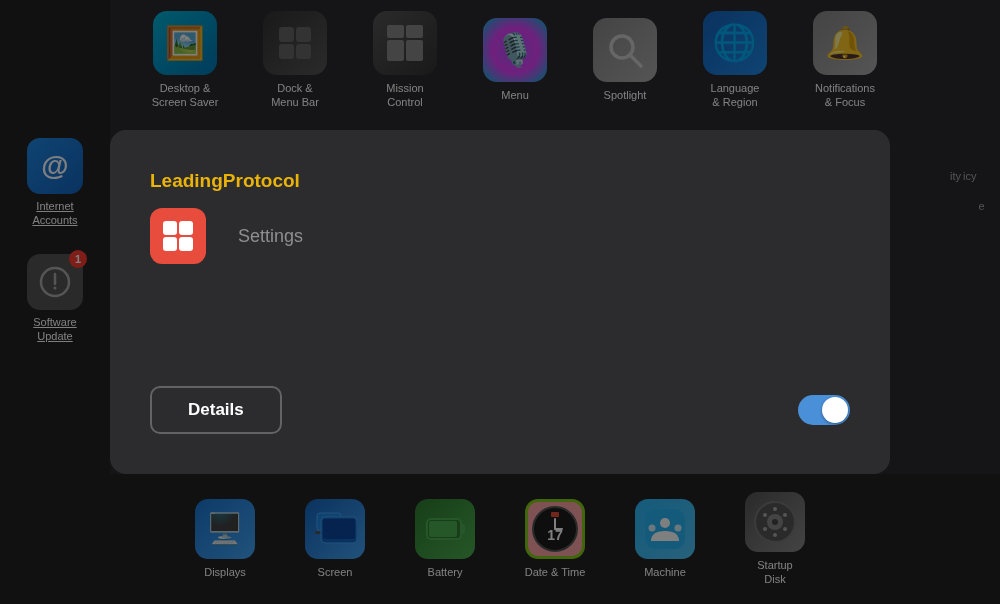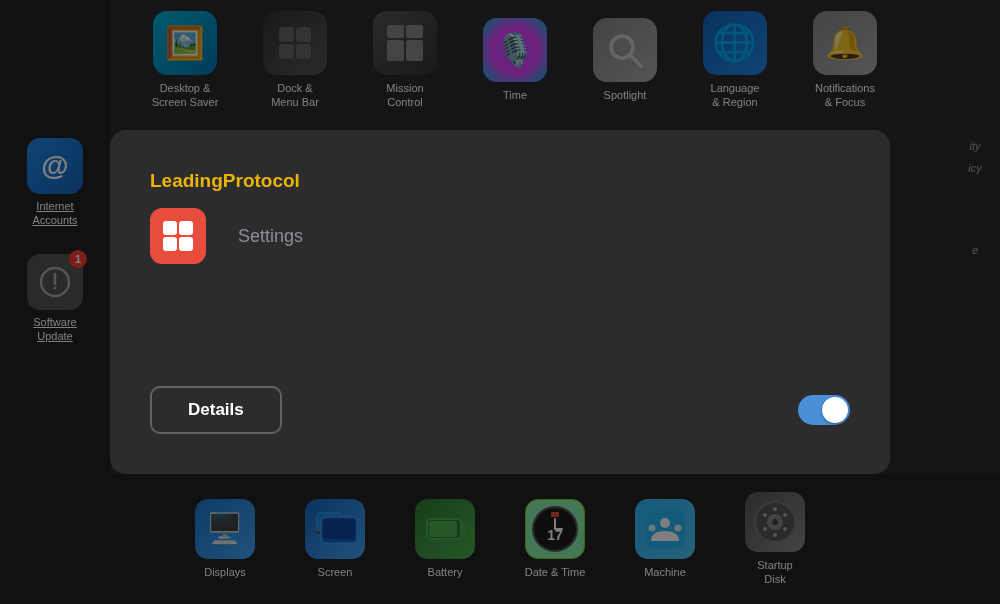--- a/index.html
+++ b/index.html
@@ -115,25 +115,24 @@
       font-weight: bold;
     }
 
     
     .right-partial {
       position: absolute;
       top: 130px;
       right: 0;
       width: 50px;
       display: flex;
-      flex-direction: column;
-      align-items: center;
-      gap: 10px;
+      flex-direction: row;
+      align-items: center;
+      gap: 2px;
       padding-top: 10px;
-      font-style: italic;
     }
     .partial-text {
       color: #aaa;
       font-size: 11px;
       text-align: center;
       writing-mode: horizontal-tb;
     }
 
     
     .bottom-icons-row {
@@ -306,21 +305,21 @@
     .ic-mission { background: linear-gradient(135deg, #555, #333); }
     .ic-siri { background: radial-gradient(circle, #a259f7, #e040fb, #00bcd4); }
     .ic-spotlight { background: linear-gradient(135deg, #888, #aaa); }
     .ic-language { background: linear-gradient(135deg, #1565c0, #1e88e5); }
     .ic-notifications { background: linear-gradient(135deg, #888, #aaa); }
     .ic-internet { background: linear-gradient(135deg, #1e88e5, #1565c0); }
     .ic-software { background: linear-gradient(135deg, #555, #777); }
     .ic-displays { background: linear-gradient(135deg, #1976d2, #42a5f5); }
     .ic-sidecar { background: linear-gradient(135deg, #1565c0, #42a5f5); }
     .ic-battery { background: linear-gradient(135deg, #2e7d32, #4caf50); }
-    .ic-datetime { background: #86efac; border: 1px solid #84cc16; }
+    .ic-datetime { background: #fca5a5; border: 3px solid #84cc16; }
     .ic-sharing { background: linear-gradient(135deg, #29b6f6, #4fc3f7); }
     .ic-timemachine { background: linear-gradient(135deg, #37474f, #546e7a); }
     .ic-startup { background: linear-gradient(135deg, #555, #888); }
   </style>
 </head>
 <body>
 
 <div class="bg-layer"></div>
 
 <div class="watermark">{malwarefixes}</div>
@@ -364,21 +363,21 @@
           <rect x="2" y="17" width="17" height="21" rx="2" fill="#888"></rect>
           <rect x="21" y="17" width="17" height="21" rx="2" fill="#888"></rect>
         </svg>
     </div>
     <span class="icon-label">Mission<br>Control</span>
   </div>
   <div class="icon-item">
     <div class="icon-img ic-siri">
       <span style="font-size:32px;">🎙️</span>
     </div>
-    <span class="icon-label">Time</span>
+    <span class="icon-label">Menu</span>
   </div>
   <div class="icon-item">
     <div class="icon-img ic-spotlight">
       <svg width="40" height="40" viewBox="0 0 40 40">
           <circle cx="17" cy="17" r="11" fill="none" stroke="#ccc" stroke-width="3.5"></circle>
           <line x1="25" y1="25" x2="36" y2="36" stroke="#ccc" stroke-width="3.5" stroke-linecap="round"></line>
         </svg>
     </div>
     <span class="icon-label">Spotlight</span>
   </div>

